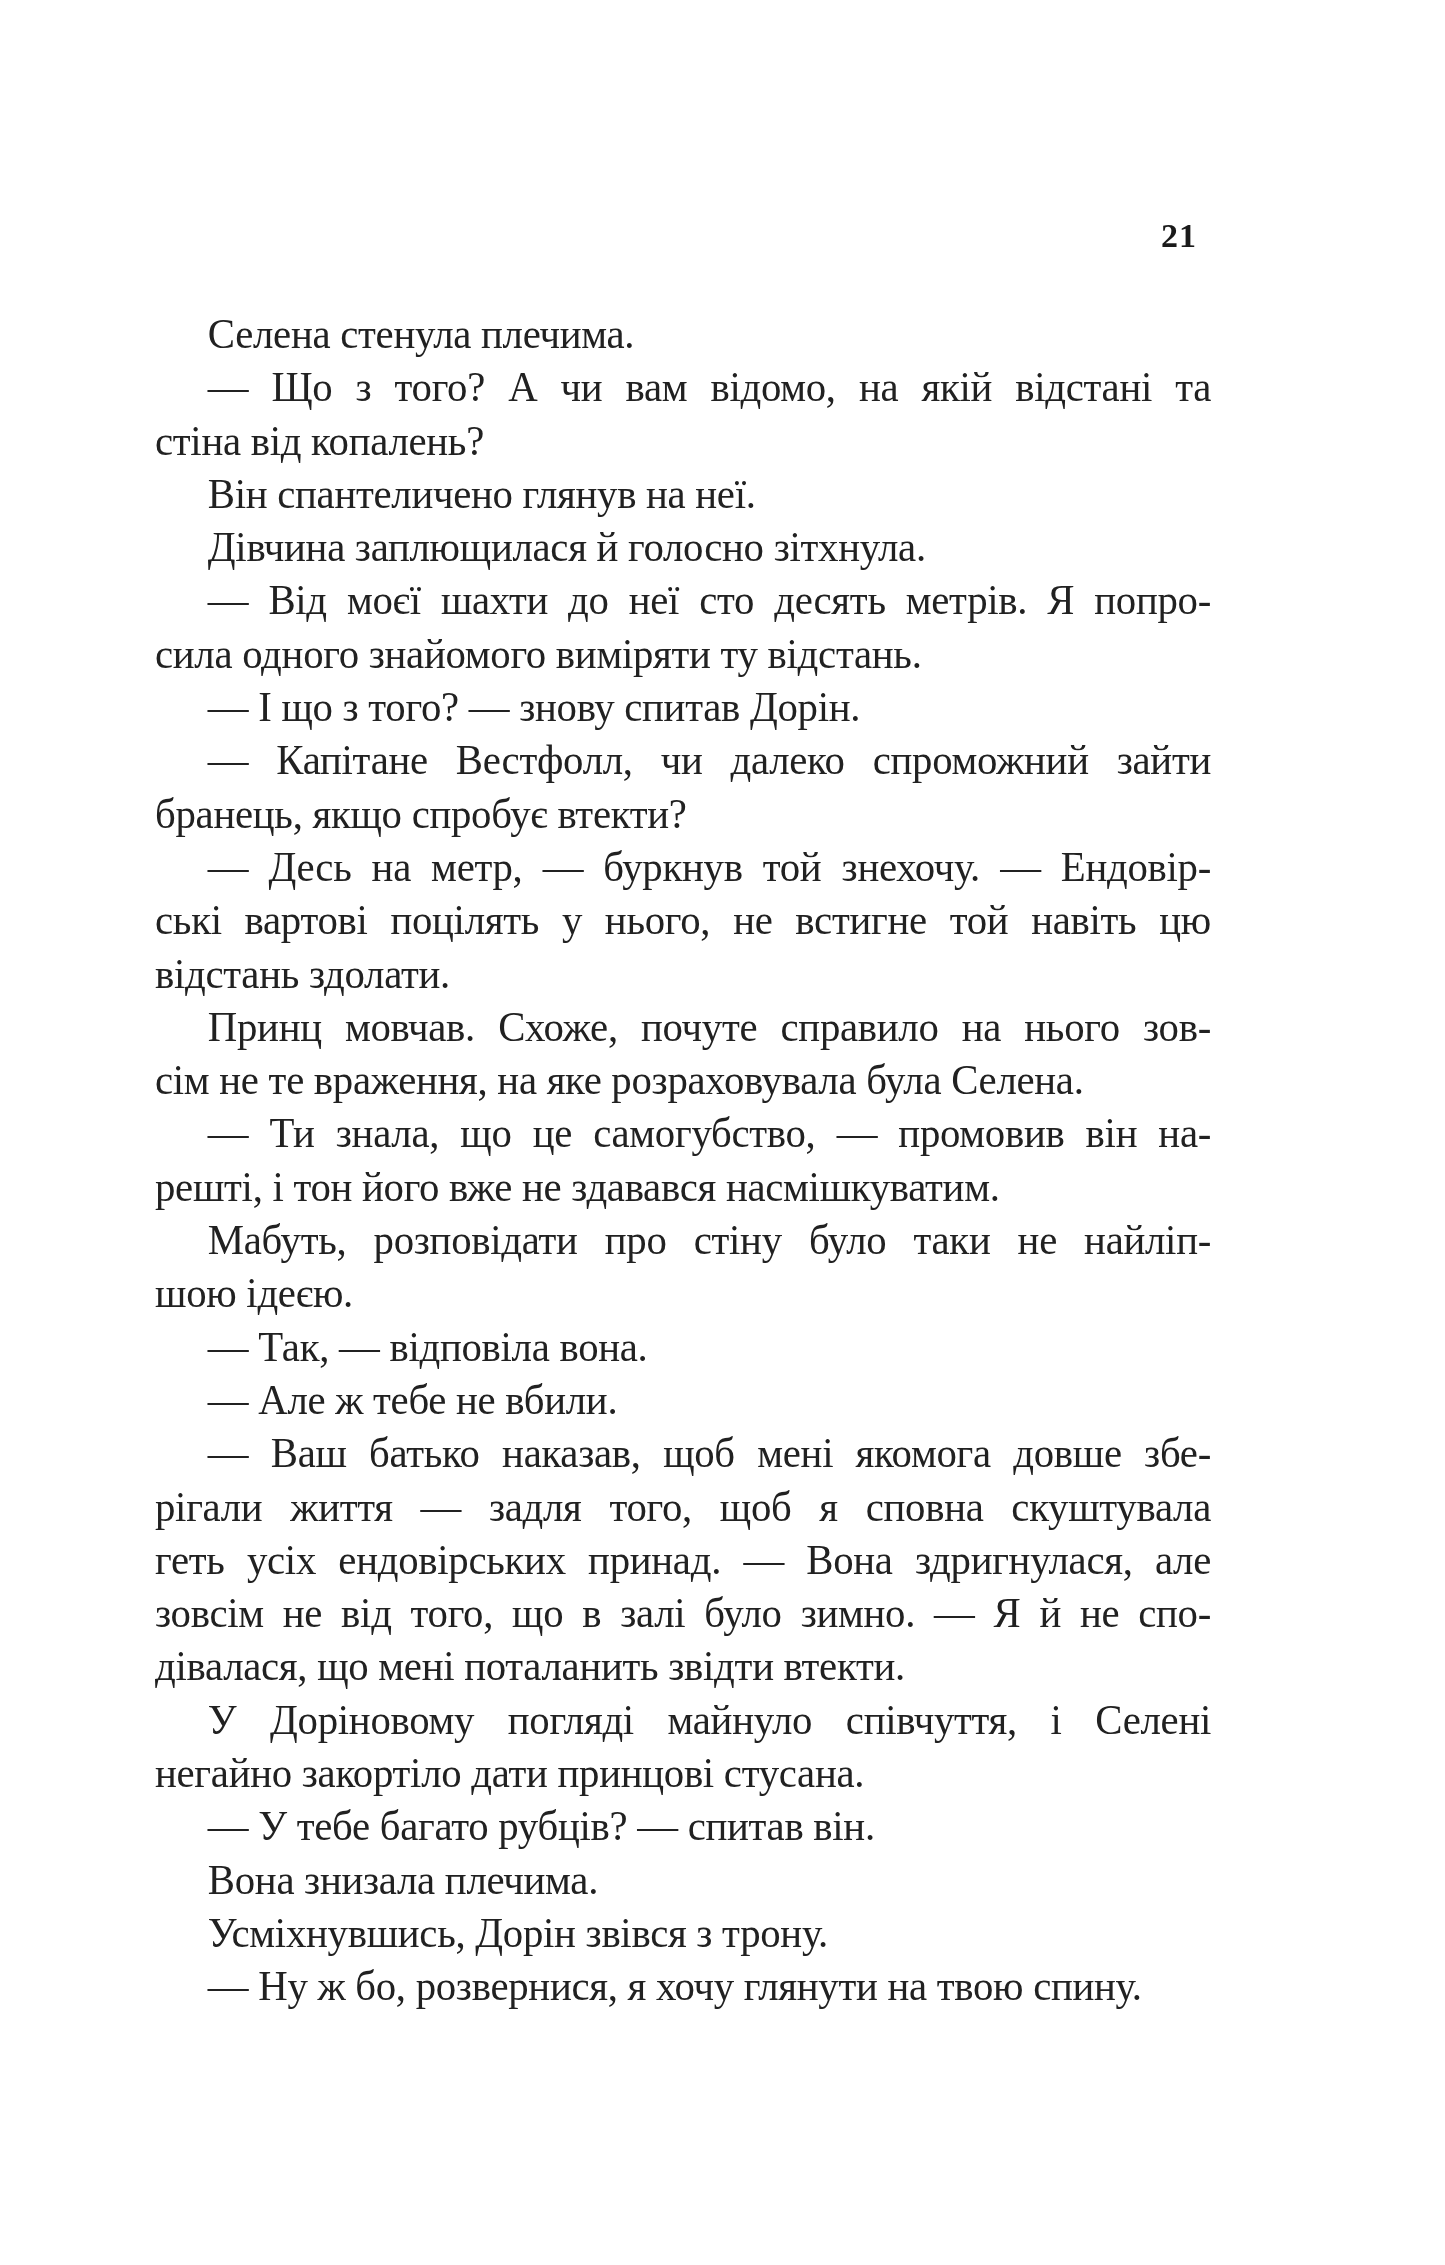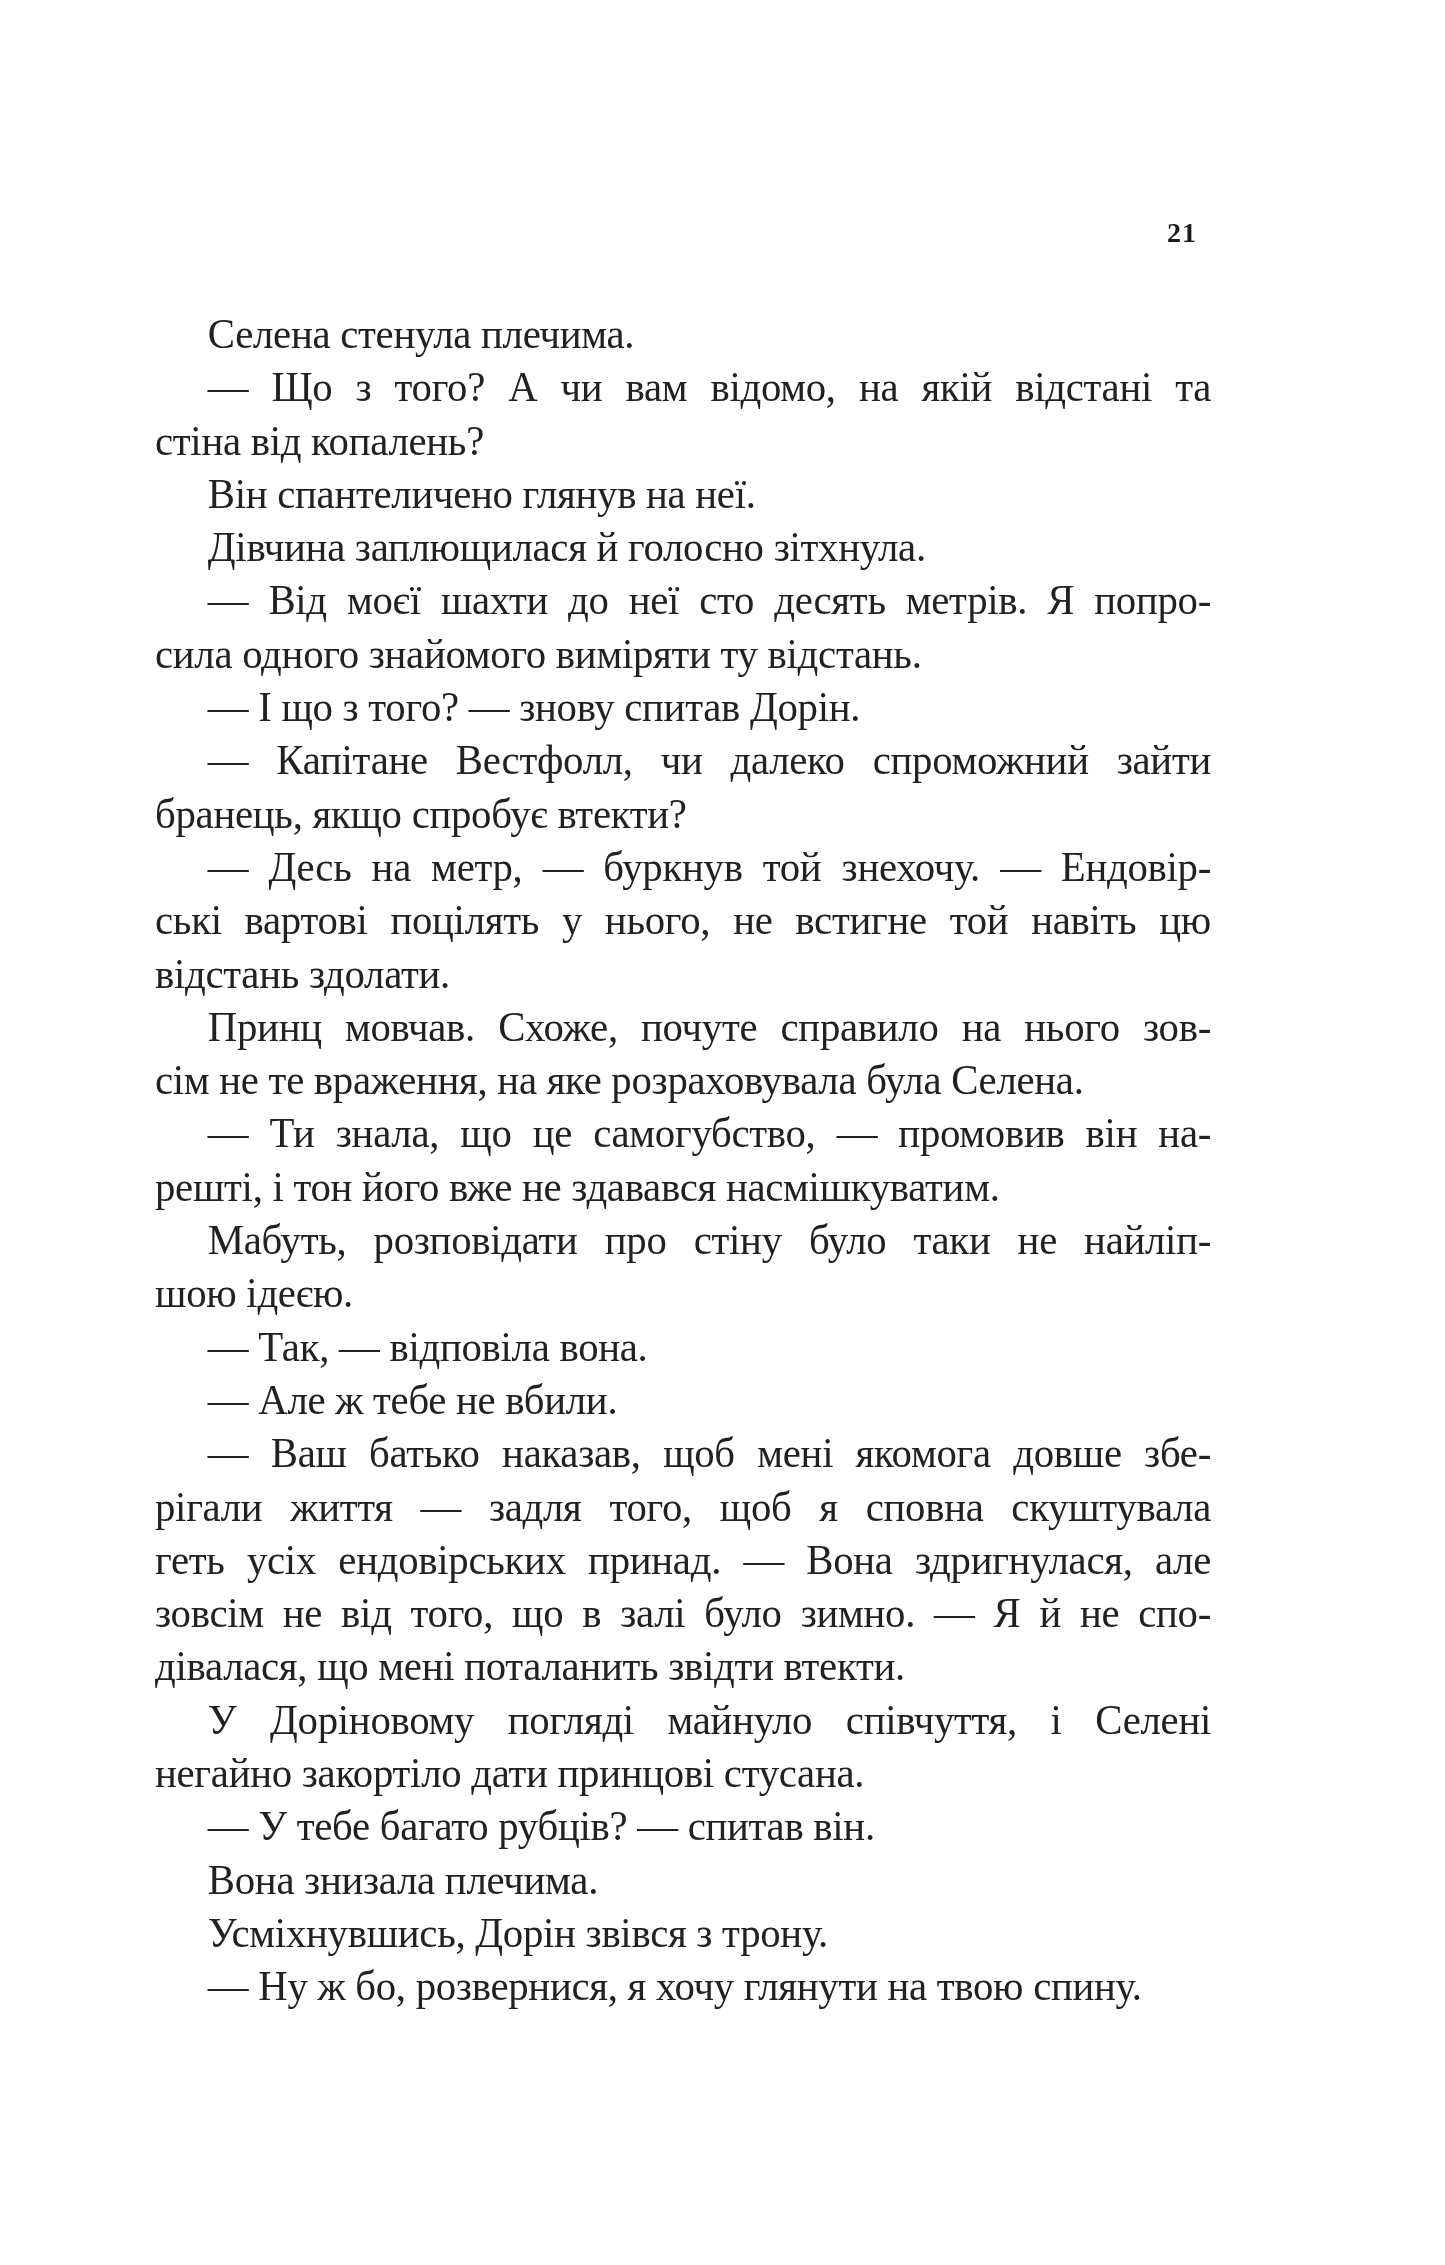--- a/index.html
+++ b/index.html
@@ -7,21 +7,21 @@
     width: 1445px; height: 2265px;
     background: #ffffff;
     position: relative;
     font-family: "Liberation Serif", "DejaVu Serif", serif;
     overflow: hidden;
   }
   .folio {
     position: absolute;
     left: 1040px; top: 217px; width: 157px;
     text-align: right;
-    font-size: 28px;
+    font-size: 34px;
     font-weight: bold;
     letter-spacing: 1px;
     color: #1a1a1a;
   }
   .text-block {
     position: absolute;
     left: 155px; top: 307px;
     width: 1100px;
     transform: scaleX(0.96);
     transform-origin: 0 0;

